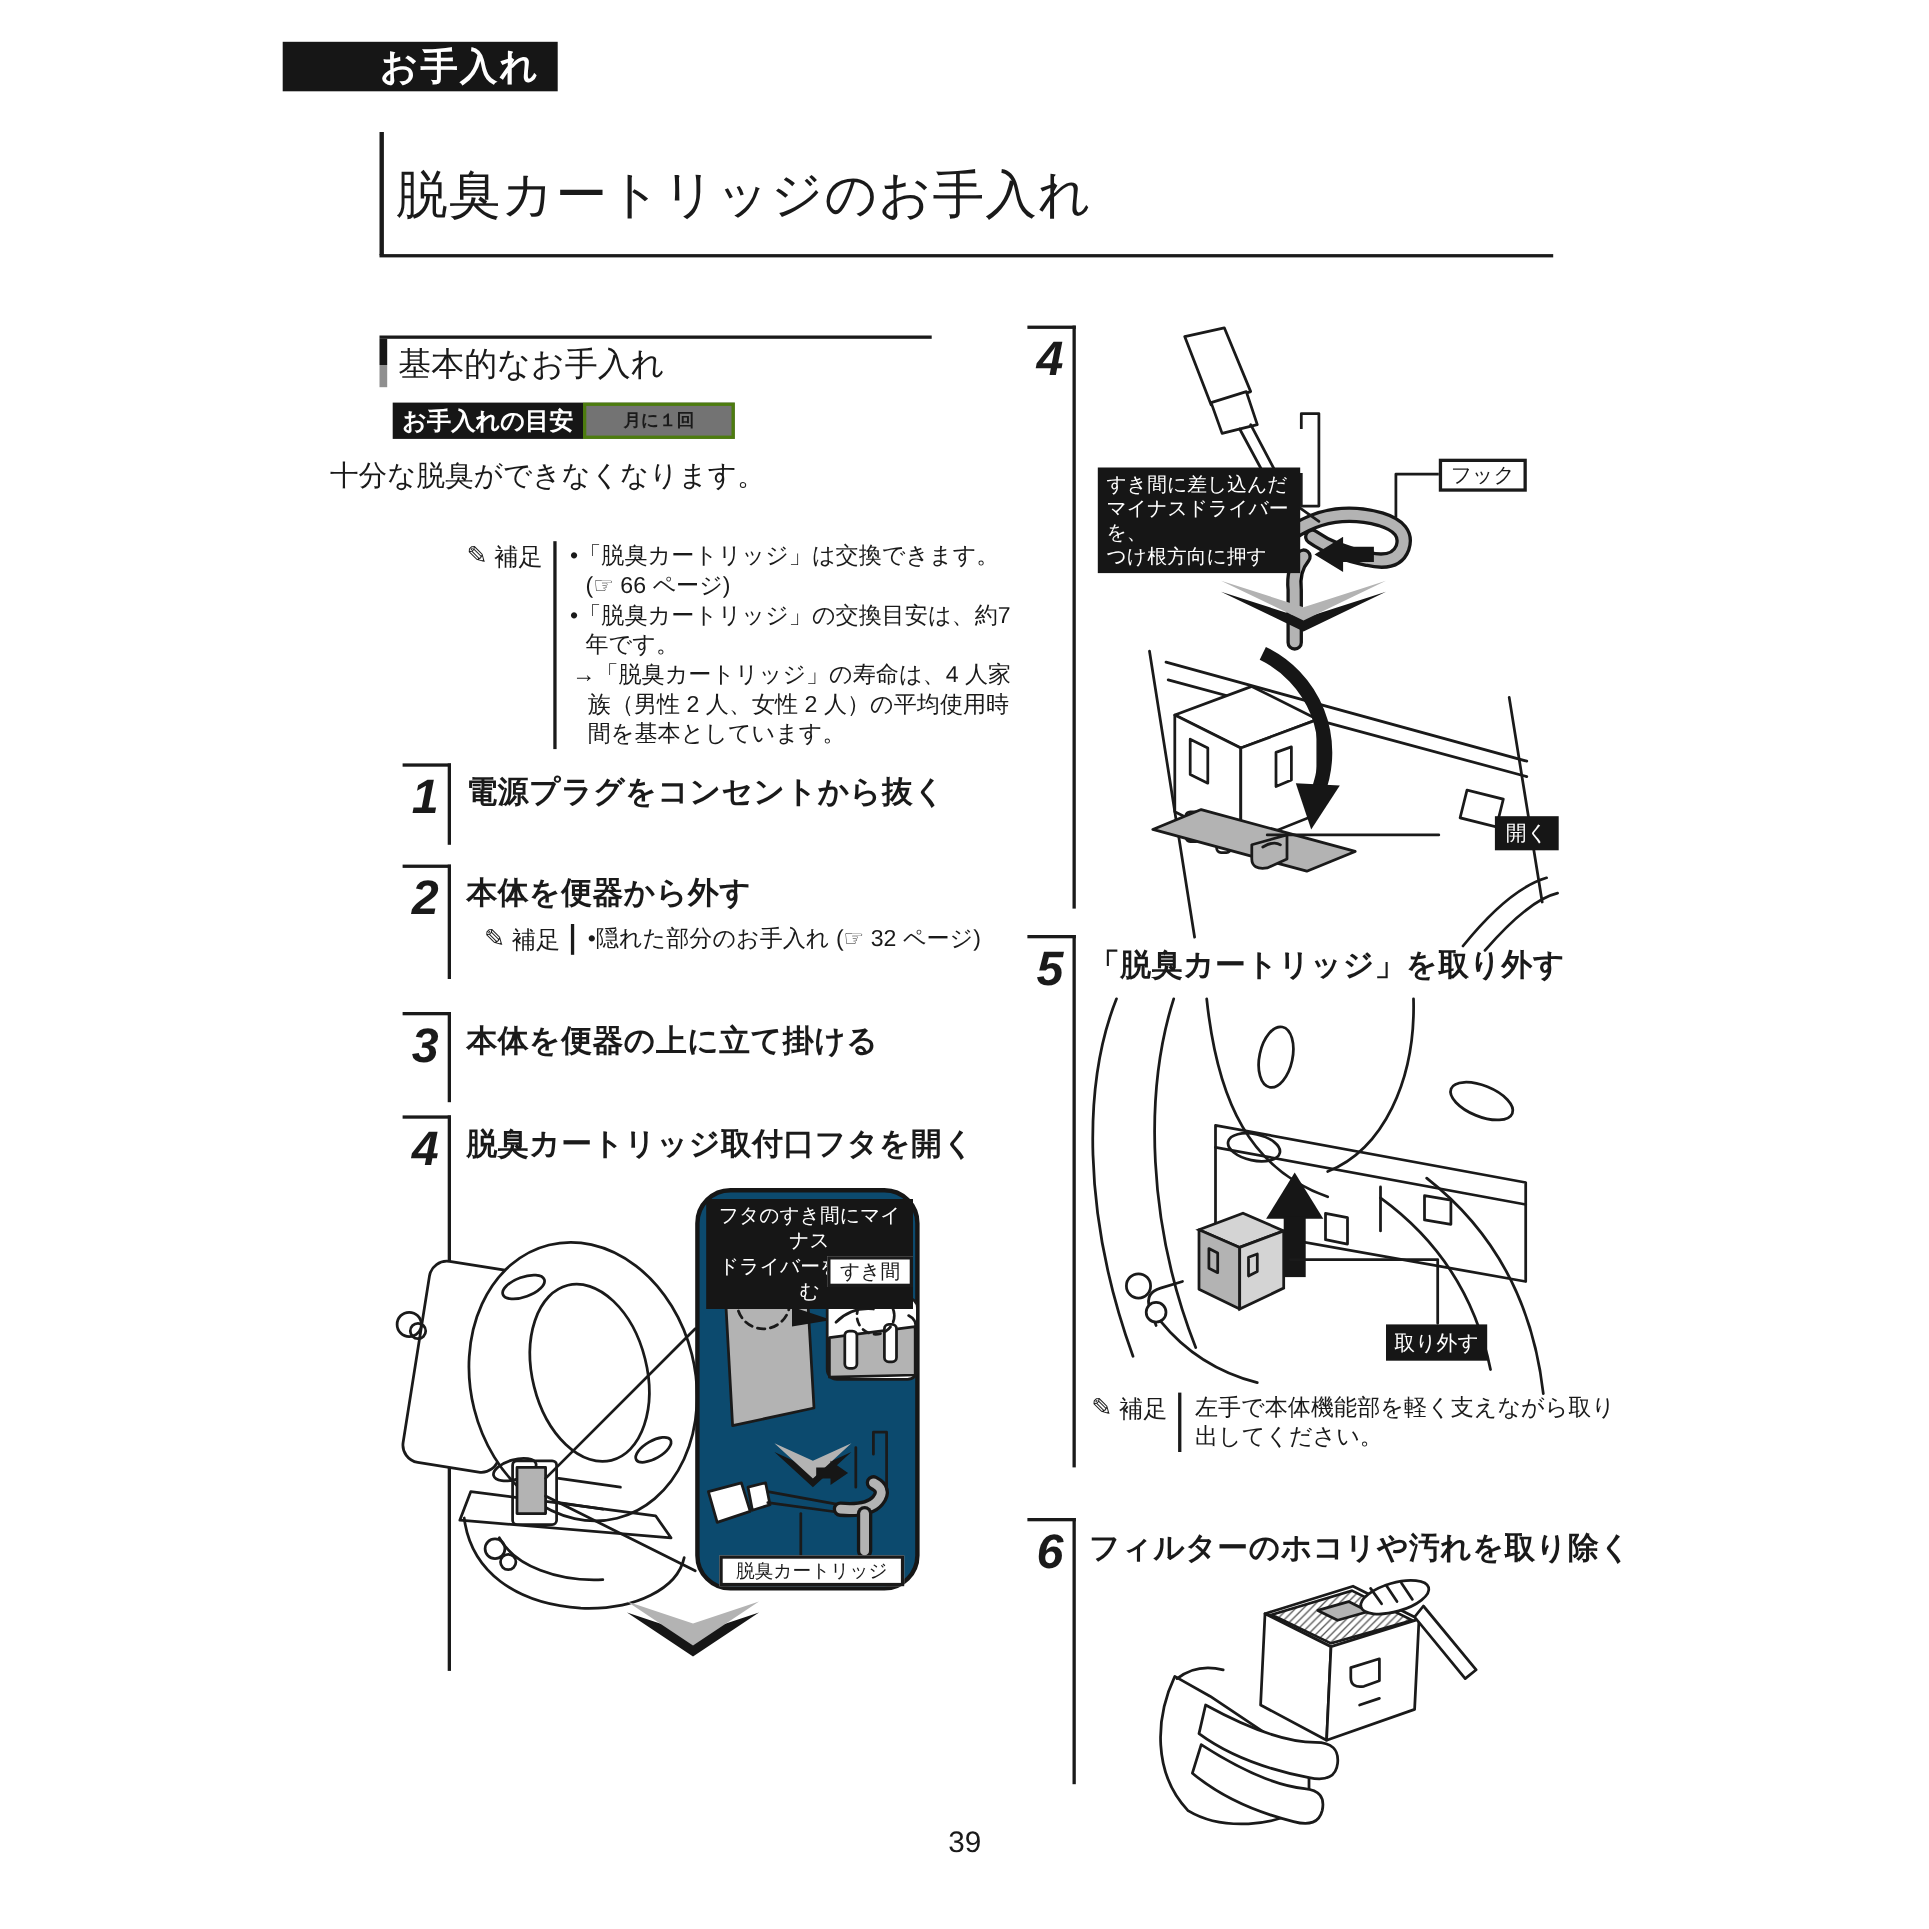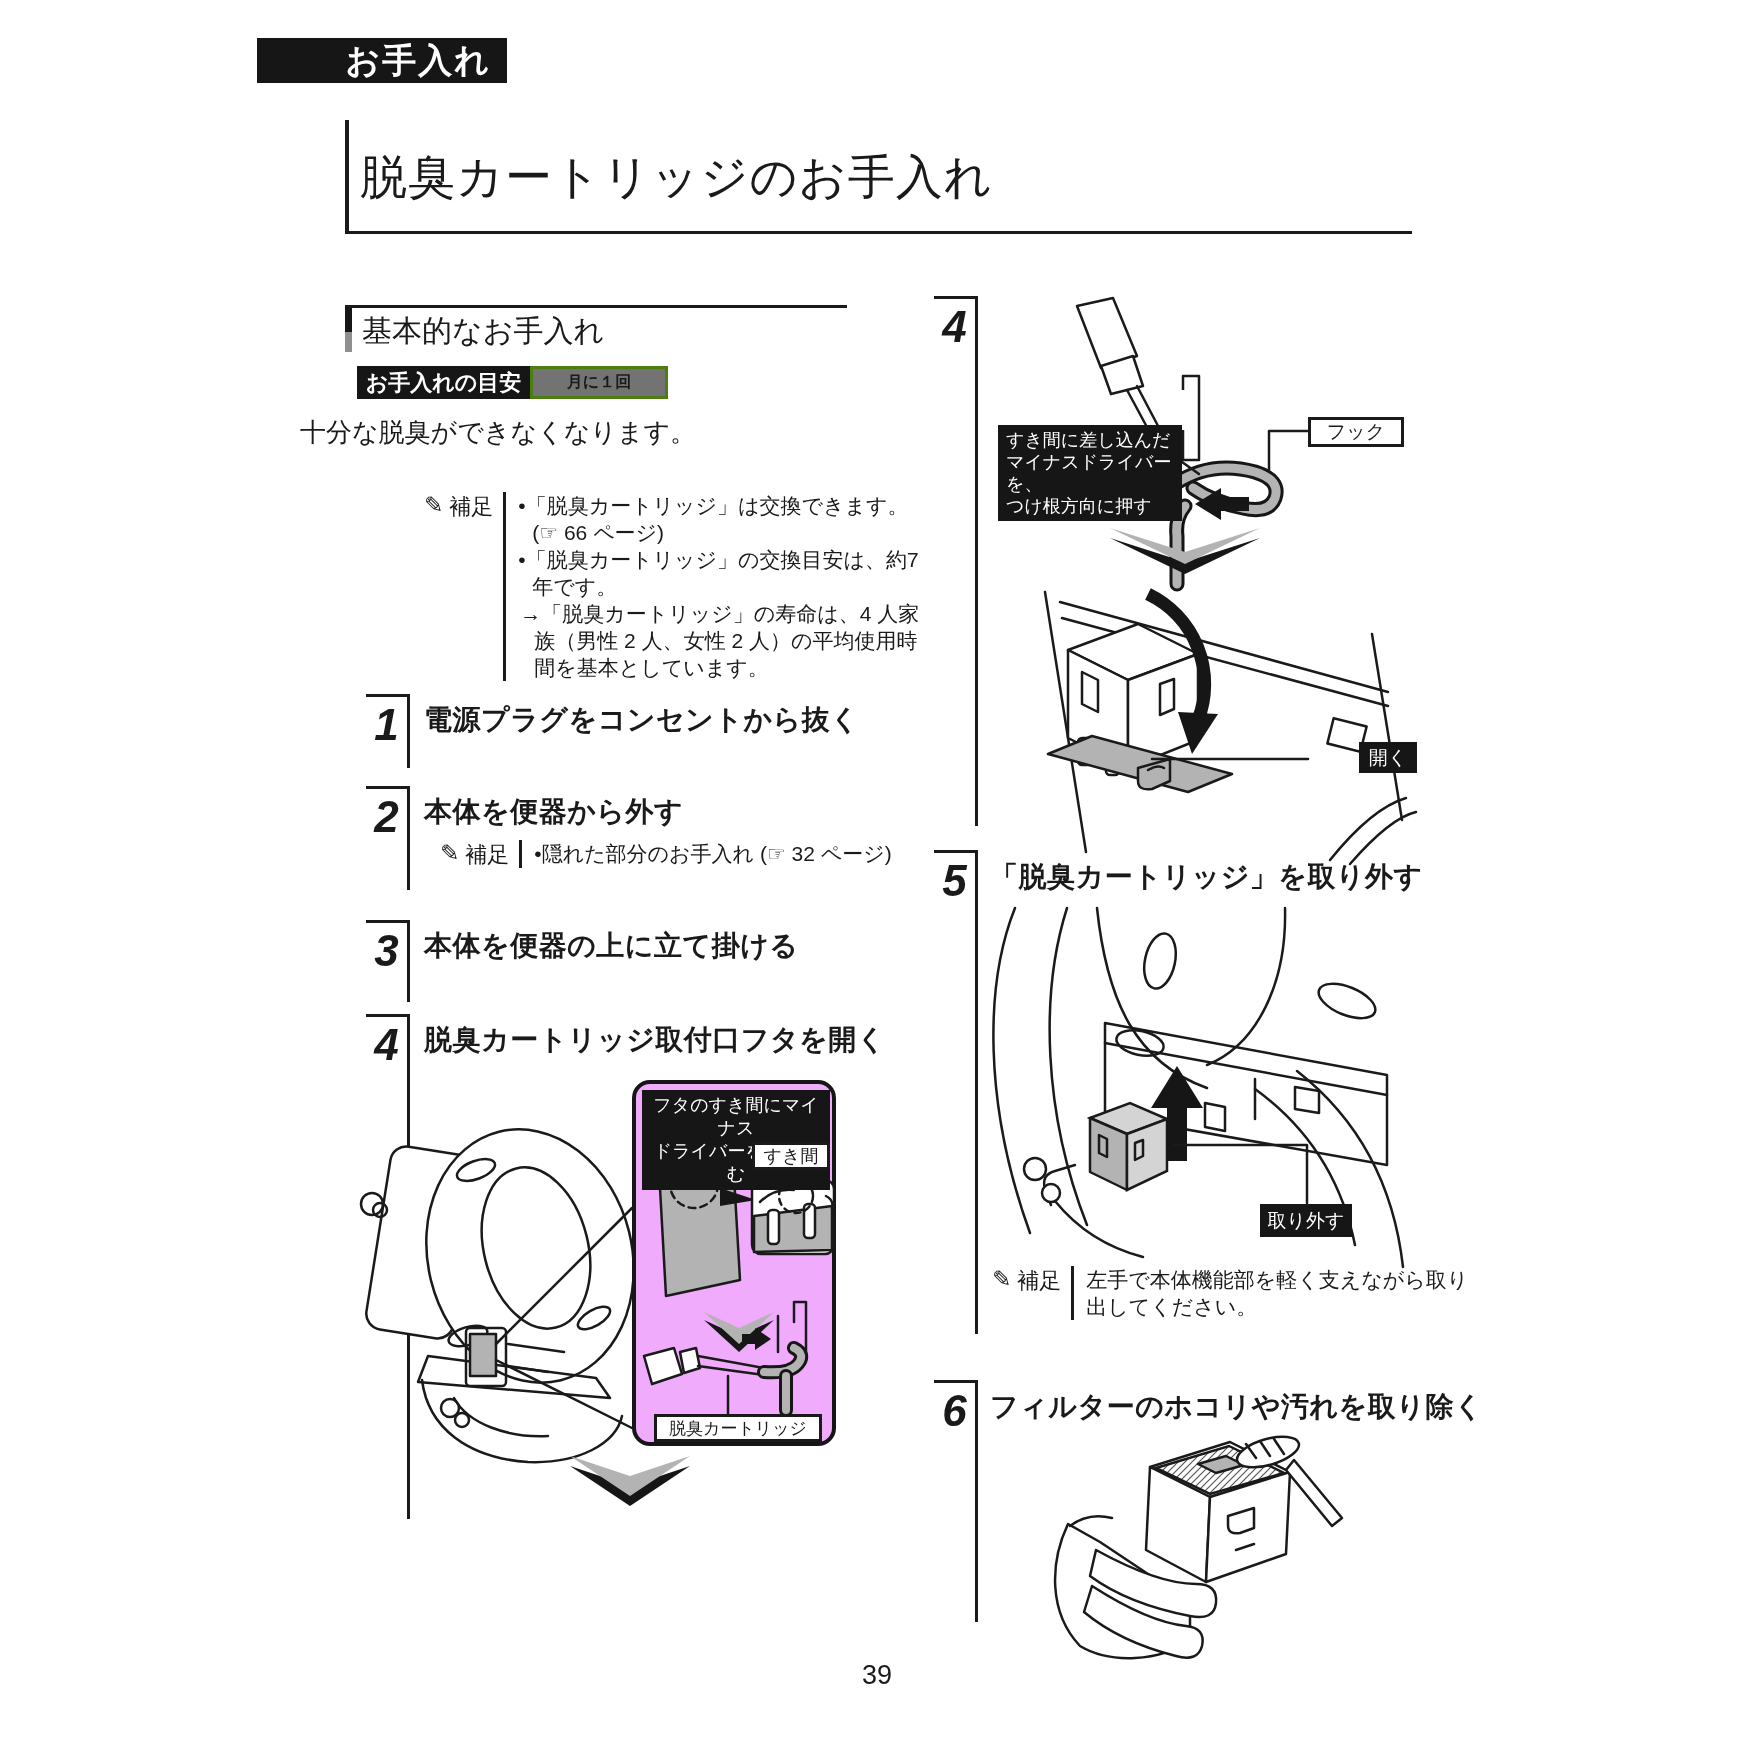--- a/index.html
+++ b/index.html
@@ -39,21 +39,21 @@
   
   .stepnum{border-top:3px solid #1a1a1a;border-right:3px solid #1a1a1a;width:44px;
     font-style:italic;font-weight:bold;font-size:44px;line-height:1.1;text-align:center;
     padding-top:4px;}
   .stephead{font-size:28px;font-weight:bold;letter-spacing:0.5px;}
   
   .black-callout{background:#161616;color:#fff;text-align:left;padding:4px 8px;}
   .wlabel{border:3px solid #1a1a1a;background:#fff;display:flex;align-items:center;
     justify-content:center;}
   .blabel{background:#161616;color:#fff;display:flex;align-items:center;justify-content:center;}
-  .inset-box{border:4px solid #161616;border-radius:18px;background:#f0abfc;text-decoration:underline;}
+  .inset-box{border:4px solid #161616;border-radius:32px;background:#0c4a6e;text-decoration:underline;}
   svg{position:absolute;overflow:visible;}
   .ln{stroke:#1a1a1a;stroke-width:2.5;fill:none;stroke-linecap:round;stroke-linejoin:round;}
   .lnf{stroke:#1a1a1a;stroke-width:2.5;fill:#ffffff;stroke-linejoin:round;}
   .gray{fill:#b3b3b3;stroke:#1a1a1a;stroke-width:2.5;stroke-linejoin:round;}
   .lgray{fill:#d4d4d4;stroke:#1a1a1a;stroke-width:2.5;}
   .blk{fill:#161616;stroke:none;}
   .page-num{left:817px;top:1660px;width:120px;text-align:center;font-size:27px;}
 </style>
 </head>
 <body>
@@ -188,21 +188,21 @@
   <line class="ln" x1="197" y1="164" x2="214" y2="176"></line>
   <polyline class="ln" points="323,133 284,133 284,172"></polyline>
   <polygon class="blk" points="125,240 200,264 275,240 200,276"></polygon>
   <polygon points="125,230 200,254 275,230 200,266" fill="#b3b3b3"></polygon>
 </svg>
 <div class="abs black-callout" style="left:998px;top:425px;width:184px;font-size:18px;line-height:22px;">
   <div>すき間に差し込んだ</div>
   <div>マイナスドライバーを、</div>
   <div>つけ根方向に押す</div>
 </div>
-<div class="abs wlabel" style="left:1308px;top:417px;width:96px;height:30px;font-size:19px;">フック</div>
+<div class="abs wlabel" style="left:1308px;top:417px;width:80px;height:30px;font-size:19px;">フック</div>
 
 <svg class="abs" style="left:1020px;top:572px;" width="390" height="300" viewBox="0 0 390 300">
   <line class="ln" x1="25" y1="20" x2="66" y2="280"></line>
   <line class="ln" x1="40" y1="30" x2="368" y2="120"></line>
   <line class="ln" x1="42" y1="46" x2="368" y2="134"></line>
   <line class="ln" x1="352" y1="62" x2="382" y2="248"></line>
   <path class="ln" d="M310 288 q42 -52 76 -62 M330 292 q40 -46 66 -52"></path>
   <rect class="ln" x="310" y="150" width="34" height="26" transform="rotate(14 327 163)"></rect>
   <polygon class="lnf" points="48,78 118,52 178,82 108,108"></polygon>
   <polygon class="lnf" points="48,78 108,108 108,196 48,166"></polygon>

